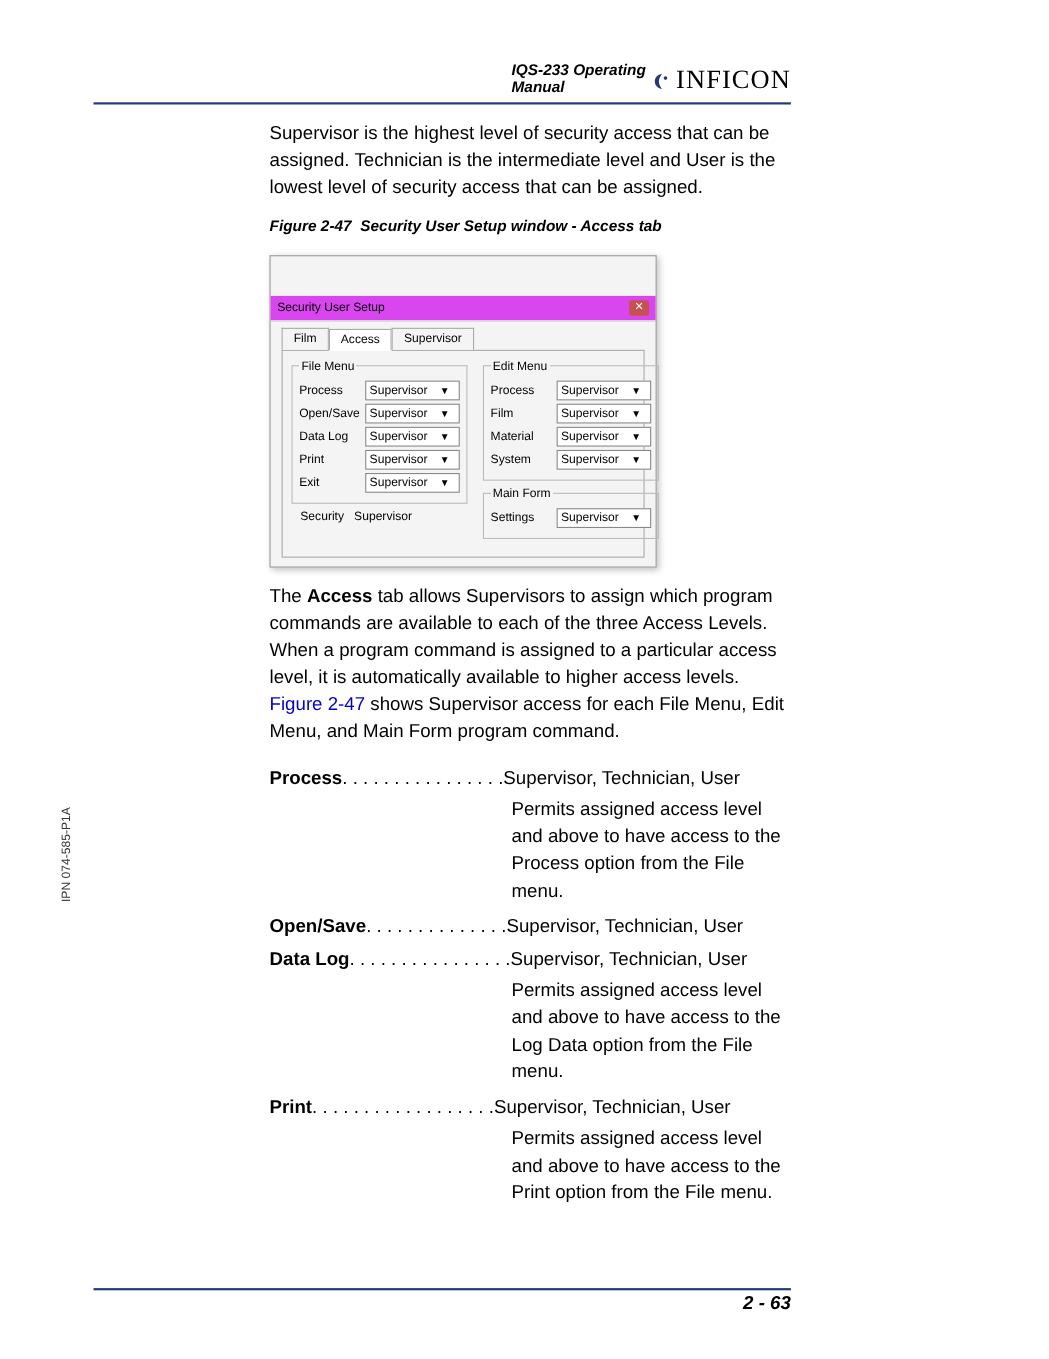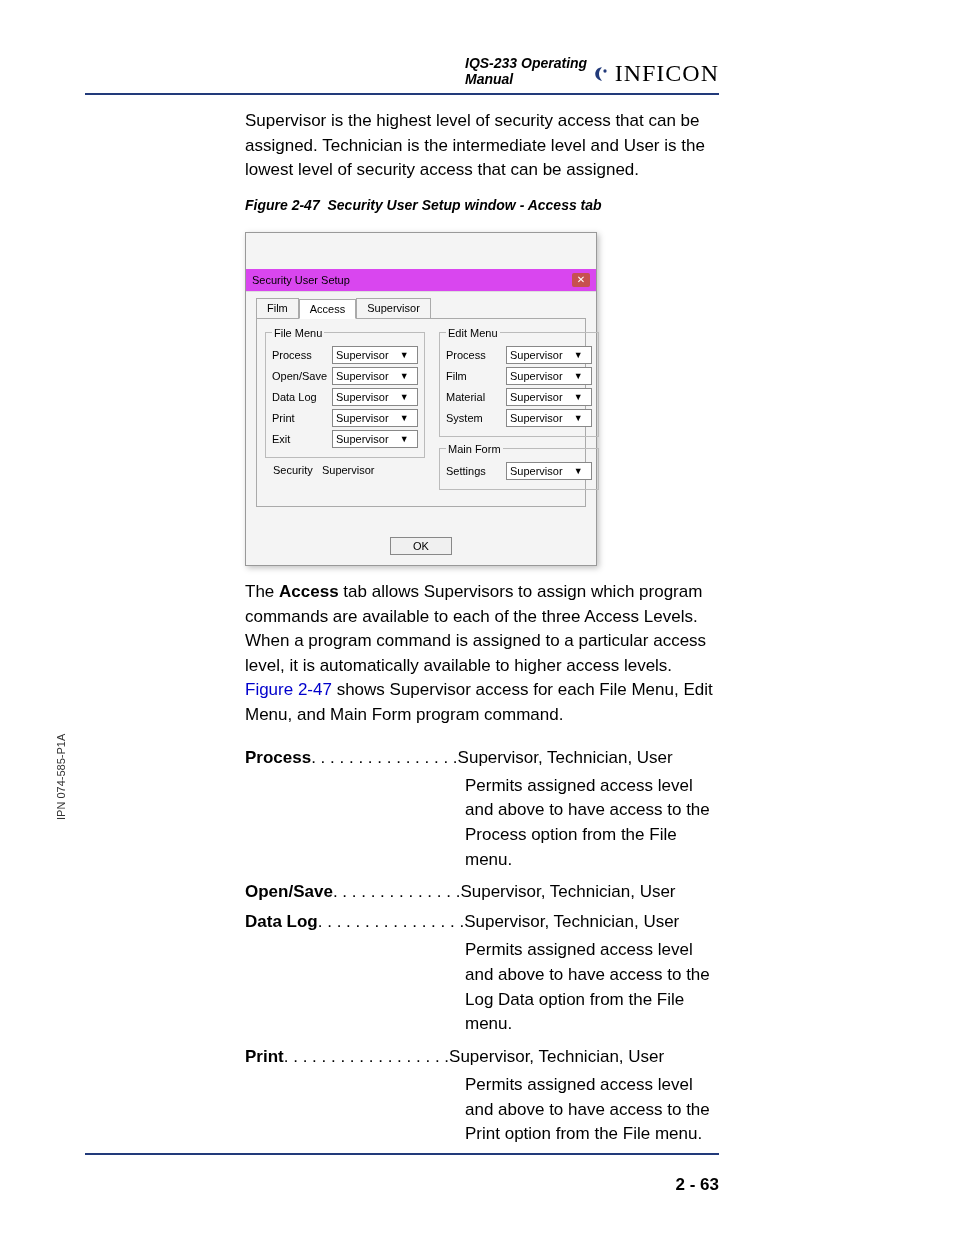--- a/index.html
+++ b/index.html
@@ -102,21 +102,21 @@
     font-size: 11px;
   }
   .tab.active {
     background: #fff;
     border-bottom: 1px solid #fff;
     position: relative;
     top: 1px;
   }
   .tab-body {
     border: 1px solid #aaa;
-    margin: 0 10px 24px 10px;
+    margin: 0 10px 8px 10px;
     background: #f4f4f4;
     padding: 8px 8px 10px 8px;
   }
   .two-col {
     display: flex;
     gap: 14px;
   }
   fieldset.group {
     border: 1px solid #bbb;
     padding: 4px 6px 6px 6px;
@@ -210,21 +210,22 @@
     font-size: 11px;
     color: #333;
   }
   .footer {
     position: absolute;
     bottom: 40px;
     left: 85px;
     right: 85px;
     border-top: 2px solid #223a7a;
     text-align: right;
-    padding-top: 20px;
+    padding-top: 2px;
+    font-style: italic;
     font-weight: bold;
     font-size: 17px;
   }
 </style>
 </head>
 <body>
 
 <div class="page">
 
   <div class="header-line">
@@ -338,23 +339,20 @@
                 <span class="row-label">Settings</span>
               <div class="combo">
                   <span>Supervisor</span>
                   <span class="caret">▼</span>
                 </div>
               </div>
           </fieldset>
         </div>
       </div>
     </div>
-    <div class="ok-row">
-      <span class="ok-btn">OK</span>
-    </div>
   </div>
 
   <div class="body-text">
     <span>The </span><b>Access</b><span> tab allows Supervisors to assign which program commands are available to each of the three Access Levels. When a program command is assigned to a particular access level, it is automatically available to higher access levels. </span><span class="link">Figure 2-47</span><span> shows Supervisor access for each File Menu, Edit Menu, and Main Form program command.</span>
   </div>
 
   <div class="note-row">
   </div>
 
 

